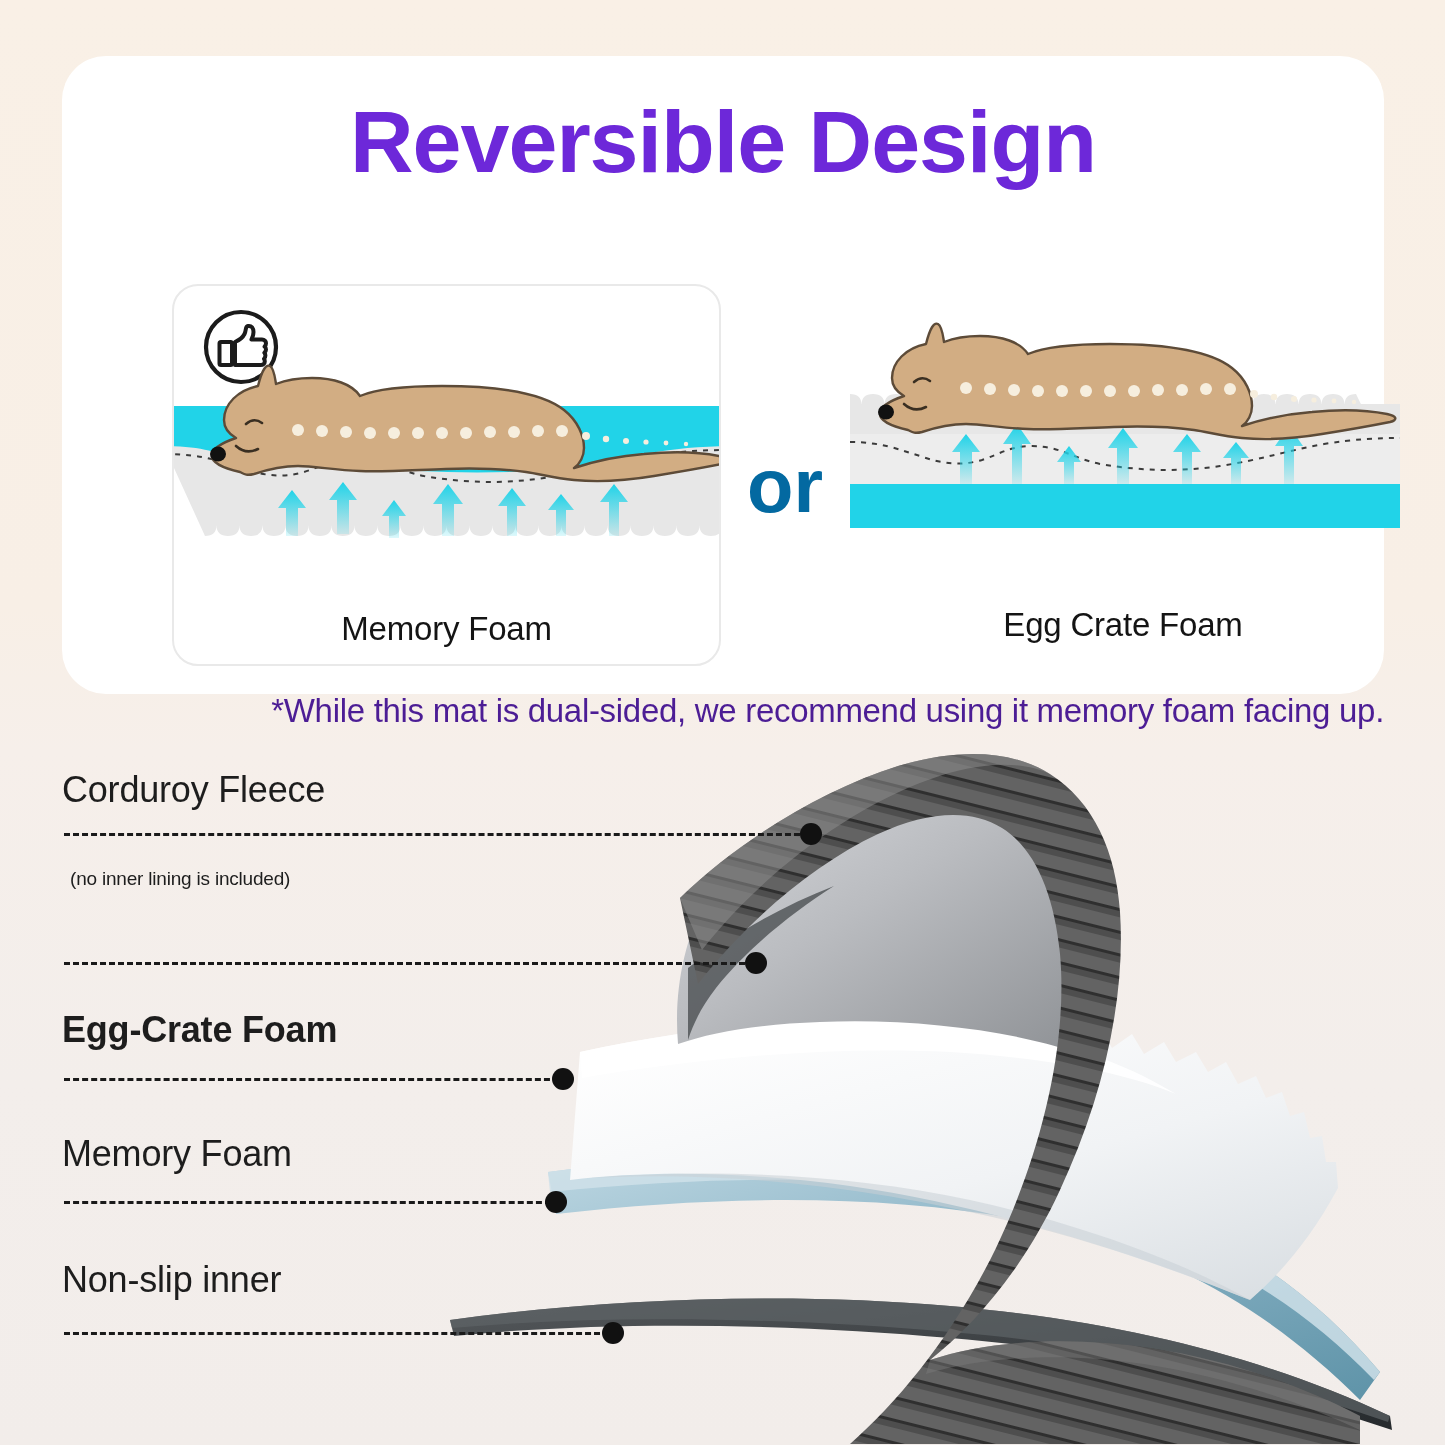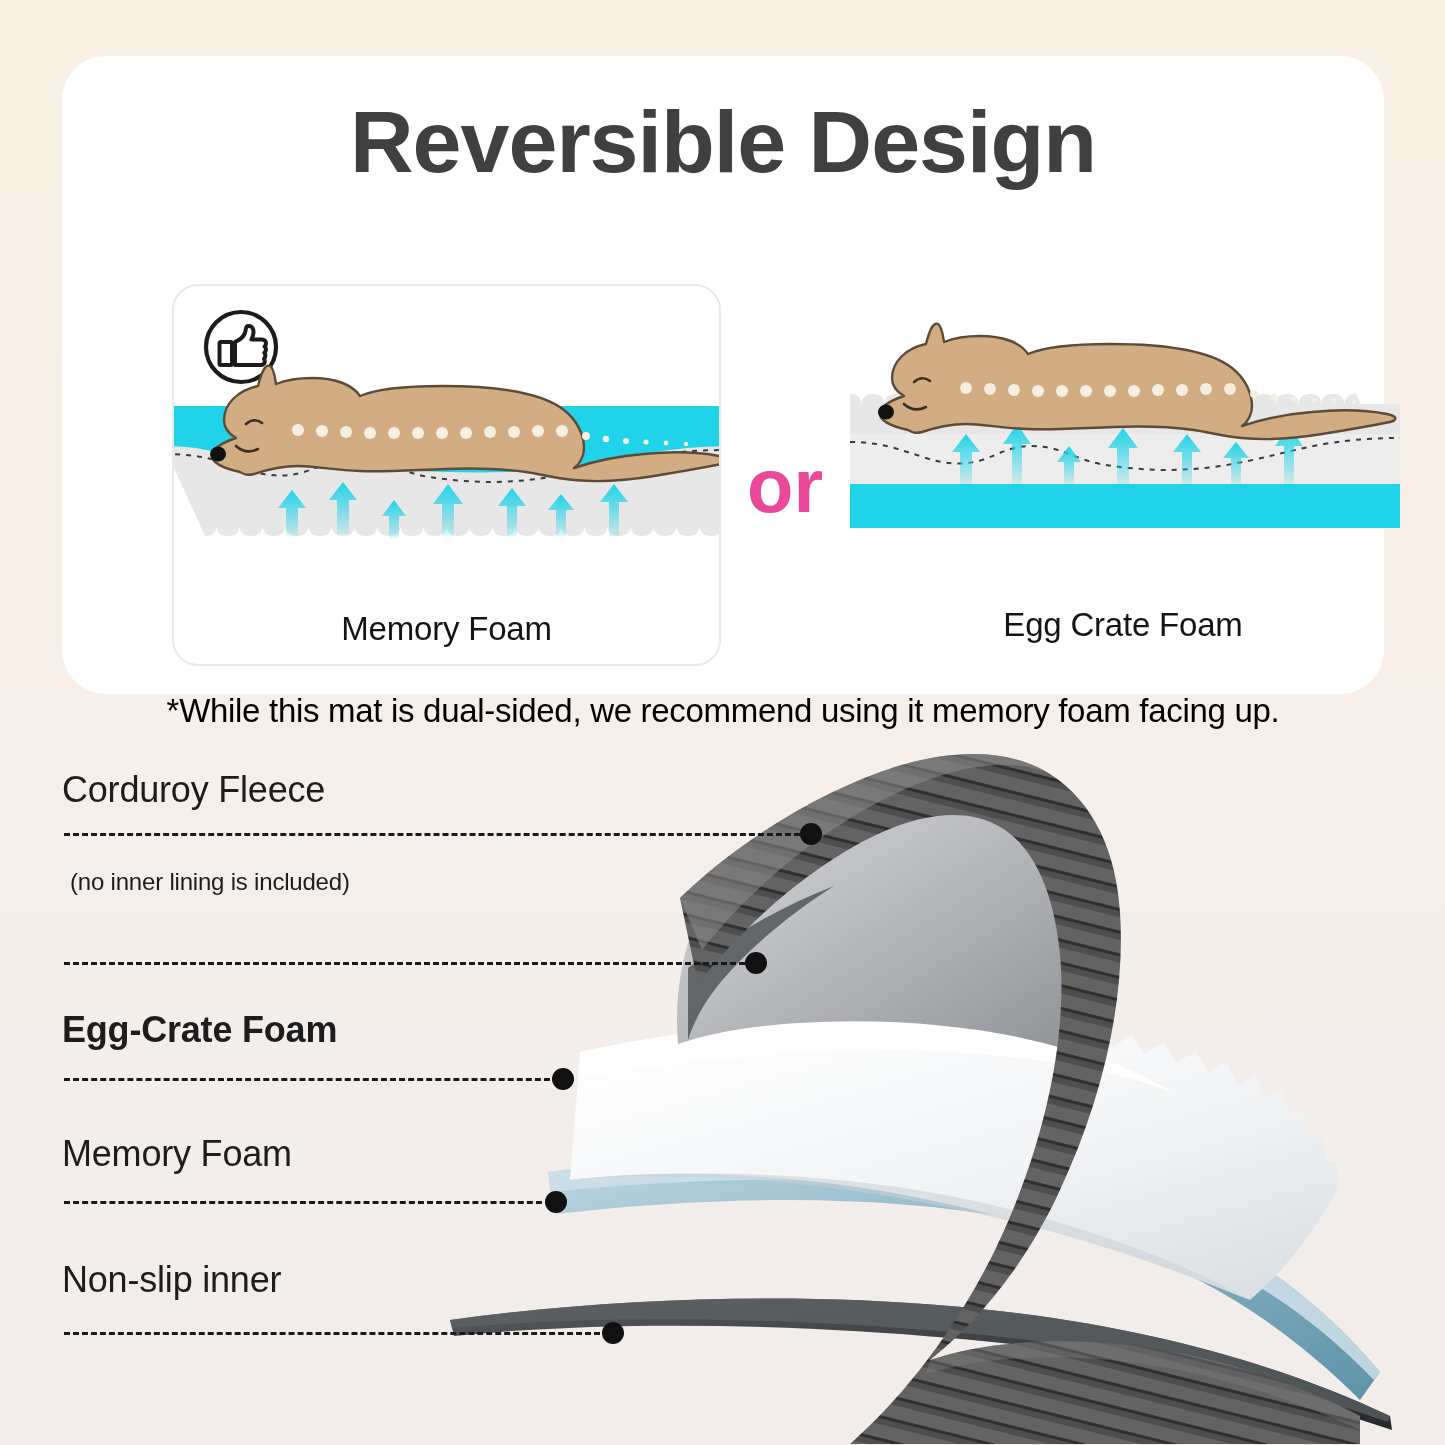--- a/index.html
+++ b/index.html
@@ -15,21 +15,21 @@
       linear-gradient(180deg,#f9f0e6 0%,#f8efe6 42%,#f6efea 52%,#f3eeeb 75%,#f2edea 100%);
   }
 
   
   .card{
     position:absolute;left:62px;top:56px;width:1322px;height:638px;
     background:#ffffff;border-radius:44px;
   }
   .card-title{
     position:absolute;left:0;top:42px;width:100%;text-align:center;
-    font-size:88px;font-weight:bold;color:#404040;letter-spacing:-1px;
+    font-size:88px;font-weight:bold;color:#6d28d9;letter-spacing:-1px;
     line-height:1;
   }
 
   
   .panel-left{
     position:absolute;left:110px;top:228px;width:545px;height:378px;
     border:2px solid #e9e9e9;border-radius:26px;background:#fff;
     overflow:hidden;
   }
   .panel-right{
@@ -43,38 +43,38 @@
   .scene svg{display:block;}
 
   .panel-cap{
     position:absolute;left:0;bottom:16px;width:100%;text-align:center;
     font-size:33px;color:#141414;letter-spacing:-0.2px;
   }
   .panel-right .panel-cap{bottom:18px;}
 
   .or-text{
     position:absolute;left:668px;top:392px;width:110px;text-align:center;
-    font-size:76px;font-weight:bold;color:#ec4899;line-height:1;
+    font-size:76px;font-weight:bold;color:#0369a1;line-height:1;
   }
 
   .footnote{
-    position:absolute;left:0;top:636px;width:100%;text-align:center;
-    font-size:33px;color:#000000;letter-spacing:-0.3px;
+    position:absolute;left:0;top:636px;width:100%;text-align:right;
+    font-size:33px;color:#4c1d95;letter-spacing:-0.3px;
   }
 
   
   .lower{position:absolute;left:0;top:700px;width:1307px;height:745px;}
 
   .callout{position:absolute;left:62px;}
   .callout .lbl{
     font-size:36px;color:#1d1d1d;letter-spacing:-0.2px;white-space:nowrap;
     line-height:1.12;
   }
   .callout .sub{
-    font-size:24px;color:#1d1d1d;letter-spacing:-0.2px;white-space:nowrap;
+    font-size:19px;color:#1d1d1d;letter-spacing:-0.2px;white-space:nowrap;
     padding-left:8px;line-height:1.2;
   }
   .leader{
     position:absolute;height:0;
     border-top:3px dashed #1a1a1a;
   }
   .dot{
     position:absolute;width:22px;height:22px;border-radius:50%;
     background:#111;
   }

